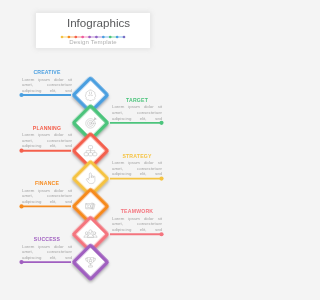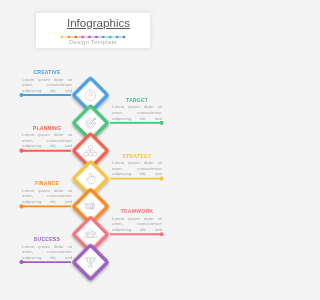--- a/index.html
+++ b/index.html
@@ -5,21 +5,21 @@
 <style>
   html,body{margin:0;padding:0;}
   body{width:183px;height:300px;background:#f4f4f4;
        font-family:"Liberation Sans",sans-serif;overflow:hidden;}
   #stage{position:relative;width:183px;height:300px;}
 
   
   #header-card{position:absolute;left:36px;top:13px;width:114px;height:35px;
     background:#ffffff;box-shadow:0 0 5px 1px rgba(140,140,140,.18);}
   #header-title{position:absolute;left:0;top:4px;width:125px;text-align:center;
-    font-size:11.6px;line-height:12px;color:#58595b;letter-spacing:0px;text-decoration:underline;}
+    font-size:11.6px;line-height:12px;color:#58595b;letter-spacing:0px;}
   #header-dots{position:absolute;left:0;top:20px;width:114px;height:6px;}
   #header-sub{position:absolute;left:0;top:25px;width:114px;text-align:center;
     font-size:6.1px;line-height:7px;color:#b0b0b0;letter-spacing:.15px;}
 
   
   .blk{position:absolute;width:50px;}
   .blk .h{font-size:5.15px;line-height:6px;font-weight:bold;text-align:center;letter-spacing:.2px;}
   .blk .p{font-size:4.35px;line-height:5.6px;color:#a6a6a6;text-align:justify;
      margin-top:1.5px;word-spacing:0px;}
   .blk .ln{text-align:justify;height:5.6px;line-height:5.6px;overflow:hidden;}

